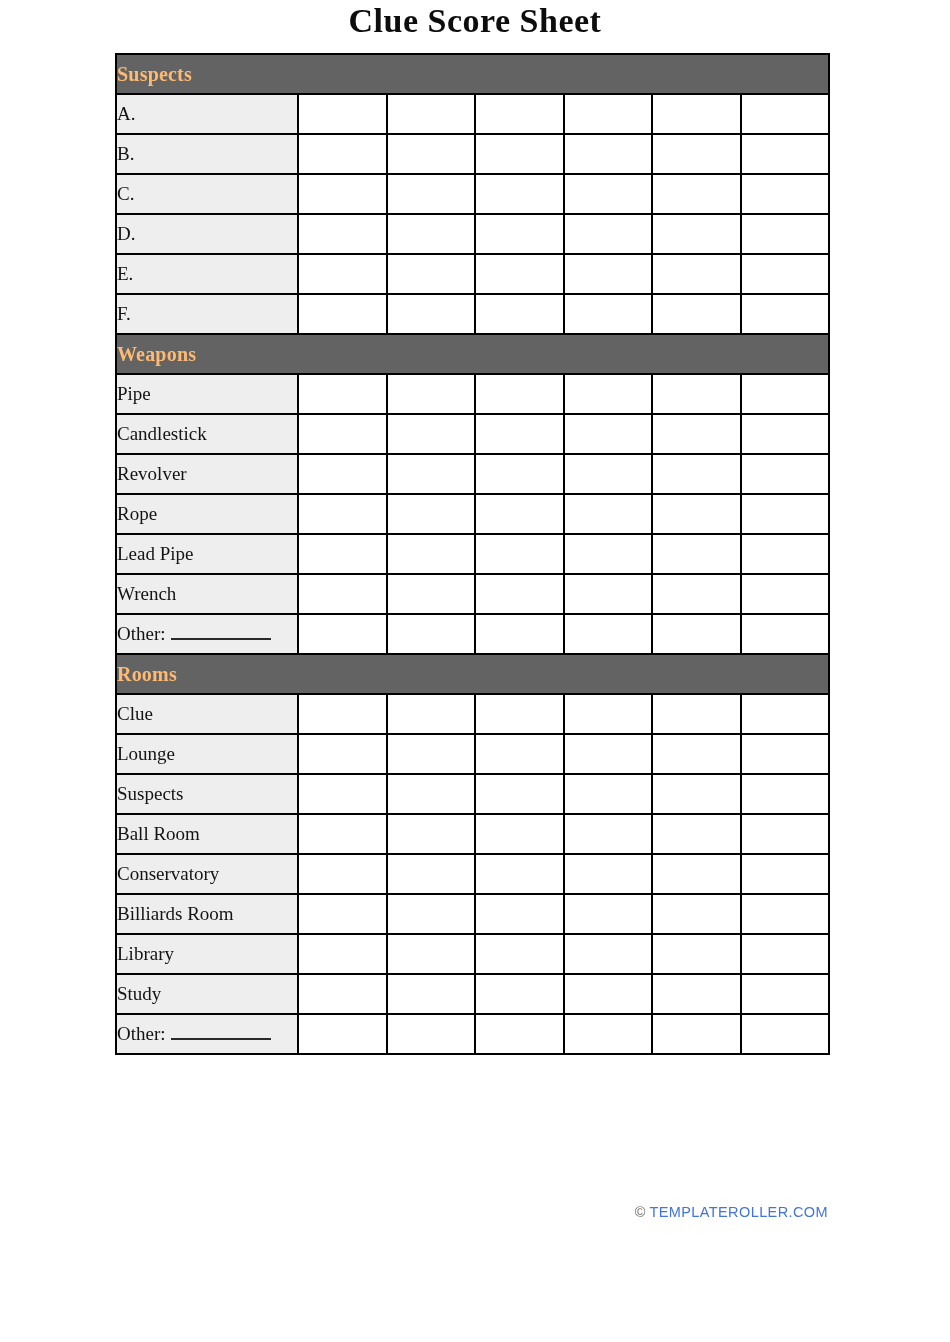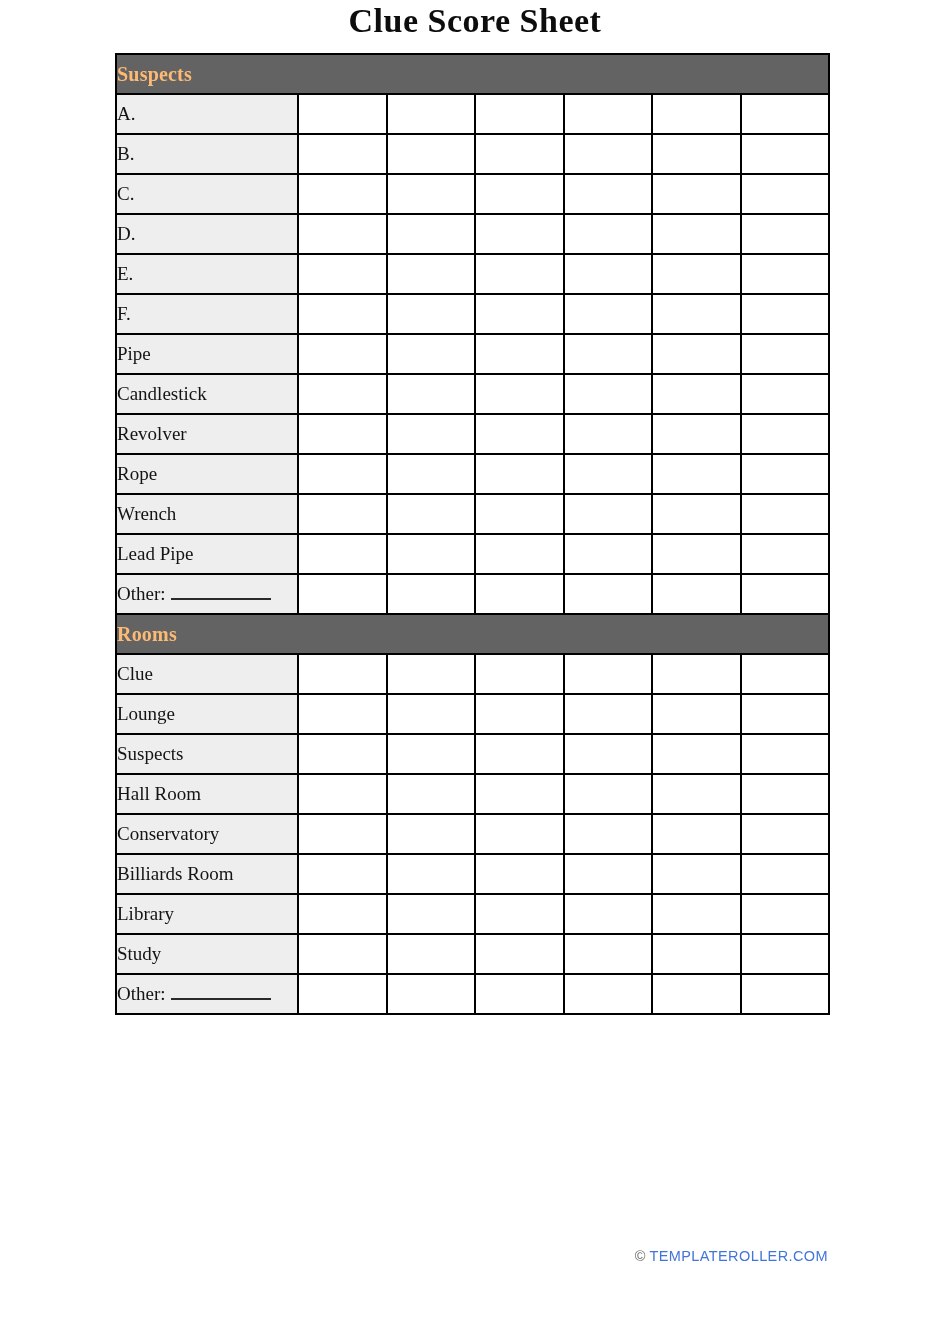--- a/index.html
+++ b/index.html
@@ -57,21 +57,21 @@
   .blank-line {
     display: inline-block;
     width: 100px;
     height: 15px;
     border-bottom: 2px solid #2a2a2a;
     margin-left: 5px;
     vertical-align: baseline;
   }
   .footer {
     position: absolute;
-    top: 1247px;
+    top: 1203px;
     left: 115px;
     width: 713px;
     text-align: right;
     font-family: "Liberation Sans", sans-serif;
     font-size: 14.5px;
     line-height: 18px;
   }
   .copyright-symbol {
     color: #6b6b6b;
   }
@@ -149,20 +149,23 @@
       <tr>
         <td class="label-cell"><span>F.</span></td>
         <td class="score-cell"></td>
         <td class="score-cell"></td>
         <td class="score-cell"></td>
         <td class="score-cell"></td>
         <td class="score-cell"></td>
         <td class="score-cell"></td>
       </tr>
       <tr>
+        <td class="section-cell" colspan="7">Weapons</td>
+      </tr>
+      <tr>
         <td class="label-cell"><span>Pipe</span></td>
         <td class="score-cell"></td>
         <td class="score-cell"></td>
         <td class="score-cell"></td>
         <td class="score-cell"></td>
         <td class="score-cell"></td>
         <td class="score-cell"></td>
       </tr>
       <tr>
         <td class="label-cell"><span>Candlestick</span></td>
@@ -185,38 +188,38 @@
       <tr>
         <td class="label-cell"><span>Rope</span></td>
         <td class="score-cell"></td>
         <td class="score-cell"></td>
         <td class="score-cell"></td>
         <td class="score-cell"></td>
         <td class="score-cell"></td>
         <td class="score-cell"></td>
       </tr>
       <tr>
+        <td class="label-cell"><span>Lead Pipe</span></td>
+        <td class="score-cell"></td>
+        <td class="score-cell"></td>
+        <td class="score-cell"></td>
+        <td class="score-cell"></td>
+        <td class="score-cell"></td>
+        <td class="score-cell"></td>
+      </tr>
+      <tr>
         <td class="label-cell"><span>Wrench</span></td>
         <td class="score-cell"></td>
         <td class="score-cell"></td>
         <td class="score-cell"></td>
         <td class="score-cell"></td>
         <td class="score-cell"></td>
         <td class="score-cell"></td>
       </tr>
       <tr>
-        <td class="label-cell"><span>Lead Pipe</span></td>
-        <td class="score-cell"></td>
-        <td class="score-cell"></td>
-        <td class="score-cell"></td>
-        <td class="score-cell"></td>
-        <td class="score-cell"></td>
-        <td class="score-cell"></td>
-      </tr>
-      <tr>
         <td class="label-cell"><span>Other:</span><span class="blank-line"></span></td>
         <td class="score-cell"></td>
         <td class="score-cell"></td>
         <td class="score-cell"></td>
         <td class="score-cell"></td>
         <td class="score-cell"></td>
         <td class="score-cell"></td>
       </tr>
       <tr>
         <td class="section-cell" colspan="7">Rooms</td>
@@ -242,21 +245,21 @@
       <tr>
         <td class="label-cell"><span>Suspects</span></td>
         <td class="score-cell"></td>
         <td class="score-cell"></td>
         <td class="score-cell"></td>
         <td class="score-cell"></td>
         <td class="score-cell"></td>
         <td class="score-cell"></td>
       </tr>
       <tr>
-        <td class="label-cell"><span>Hall Room</span></td>
+        <td class="label-cell"><span>Ball Room</span></td>
         <td class="score-cell"></td>
         <td class="score-cell"></td>
         <td class="score-cell"></td>
         <td class="score-cell"></td>
         <td class="score-cell"></td>
         <td class="score-cell"></td>
       </tr>
       <tr>
         <td class="label-cell"><span>Conservatory</span></td>
         <td class="score-cell"></td>

